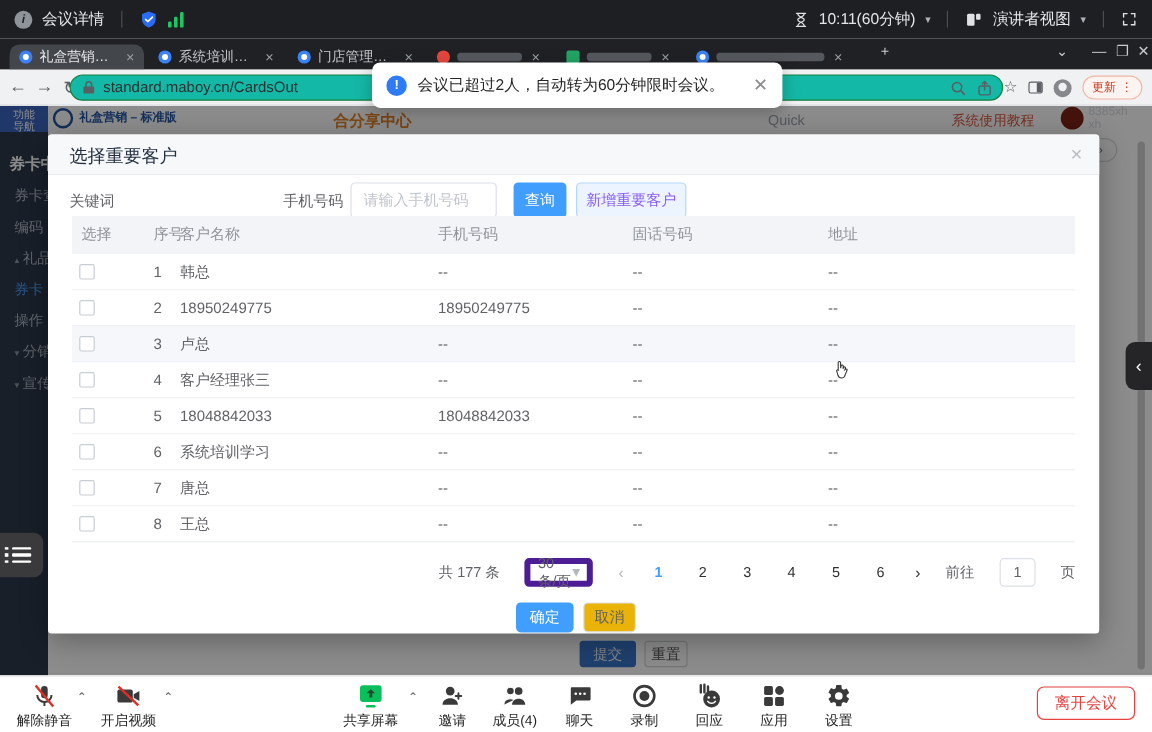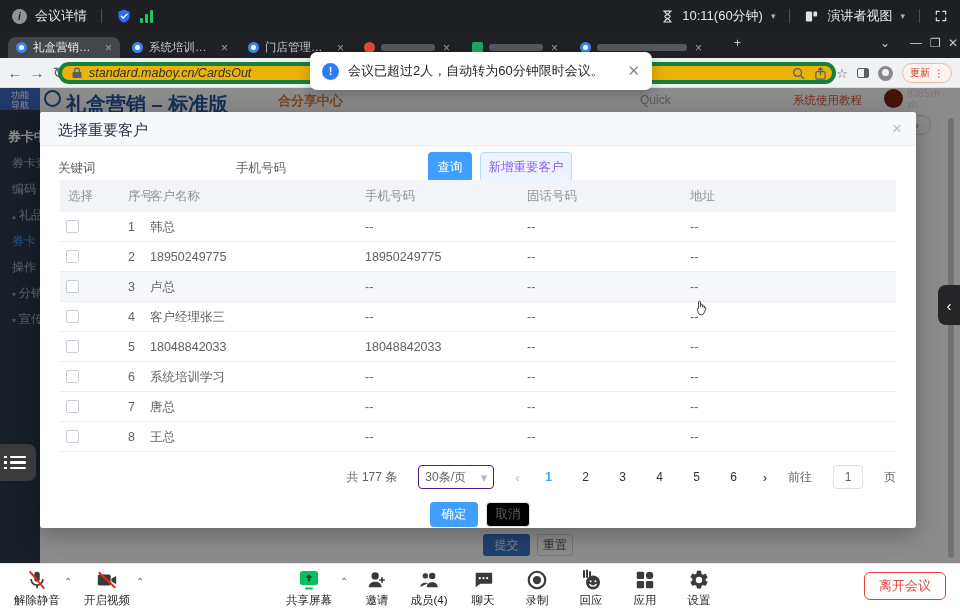--- a/index.html
+++ b/index.html
@@ -29,40 +29,40 @@
   .fav { width:11px; height:11px; border-radius:50%; flex:0 0 auto; position:relative; }
   .fav.blue { background:#3b82f6; } .fav.blue::after{content:"";position:absolute;left:3px;top:3px;width:5px;height:5px;border-radius:50%;background:#fff;}
   .fav.red { background:#e5473c; }
   .fav.green { background:#21a564; border-radius:2px; }
   .blurbar { height:7px; width:54px; background:#686c71; border-radius:3px; opacity:.75; }
   .winctl { position:absolute; top:4px; color:#c8cacd; font-size:12px; }
 
   .toolbar { position:absolute; left:0; top:58px; width:960px; height:30px; background:#f0f1f3;
     display:flex; align-items:center; z-index:5; border-bottom:1px solid #dcdee1; }
   .nav-glyph { color:#5a5e63; font-size:15px; width:22px; text-align:center; }
-  .url-pill { position:absolute; left:58px; top:4px; width:778px; height:22px; background:#eab308;
-    border:4px solid #15803d; border-radius:12px; display:flex; align-items:center; padding:0 10px; gap:7px;font-style:italic; }
+  .url-pill { position:absolute; left:58px; top:4px; width:778px; height:22px; background:#14b8a6;
+    border:1px solid #15803d; border-radius:12px; display:flex; align-items:center; padding:0 10px; gap:7px; }
   .url-text { font-size:12.5px; color:#2d2f31; }
   .tb-right { position:absolute; right:8px; top:4px; height:22px; display:flex; align-items:center; gap:9px; }
   .tb-ic { color:#5a5e63; font-size:13px; }
   .panel-ic { width:12px; height:10px; border:1.5px solid #5a5e63; border-radius:2px; position:relative; }
   .panel-ic::after { content:""; position:absolute; right:0; top:0; width:4px; height:100%; background:#5a5e63; }
   .avatar-ic { width:15px; height:15px; border-radius:50%; background:#86888b; position:relative; }
   .avatar-ic::after { content:""; position:absolute; left:4px; top:3px; width:7px; height:7px; border-radius:50%; background:#f0f1f3; }
   .update-pill { border:1px solid #f0b6a6; border-radius:10px; color:#c5391c; font-size:10px;
     padding:2px 7px; display:flex; gap:4px; align-items:center; background:#fdf3f0; }
 
   
   .page { position:absolute; left:0; top:88px; width:960px; height:475px; background:#fff; overflow:hidden; }
   .app-header { position:absolute; left:0; top:0; width:960px; height:22px; background:#fff; }
   .func-nav { position:absolute; left:0; top:0; width:40px; height:22px; background:#3a66c0; color:#fff;
     font-size:9px; line-height:10px; text-align:center; padding-top:2px; }
   .logo-dot { position:absolute; left:44px; top:2px; width:17px; height:17px; border-radius:50%;
     background:#fff; border:2px solid #24569e; }
-  .brand-t { position:absolute; left:66px; top:3px; font-size:20px; font-weight:bold; color:#2458a6; }
+  .brand-t { position:absolute; left:66px; top:3px; font-size:10px; font-weight:bold; color:#2458a6; }
   .share-c { position:absolute; left:278px; top:4px; font-size:13px; color:#e0832a; font-weight:bold; }
   .quick-tip { position:absolute; left:453px; top:5px; font-size:11.5px; color:#d9573f; }
   .quick-l { position:absolute; left:640px; top:5px; font-size:12px; color:#9aa3ad; }
   .tut { position:absolute; left:793px; top:5px; font-size:11.5px; color:#d9573f; }
   .user-av { position:absolute; left:884px; top:1px; width:19px; height:19px; border-radius:50%; background:#7c2416; }
   .user-n { position:absolute; left:907px; top:0; font-size:10px; color:#d8dbe0; line-height:11px; }
   .sidebar { position:absolute; left:0; top:22px; width:40px; height:453px; background:#2d3a4b;
     color:#aeb6c2; font-size:12px; overflow:hidden; }
   .sb-h { color:#fff; font-weight:bold; font-size:13px; padding:18px 0 0 8px; white-space:nowrap; }
   .sb-i { padding:9px 0 0 12px; white-space:nowrap; }
@@ -85,34 +85,34 @@
   .m-title { position:absolute; left:18px; top:9px; font-size:15px; color:#243042; }
   .m-close { position:absolute; right:14px; top:7px; font-size:17px; color:#b8bcc2; }
   .f-label { position:absolute; top:48px; font-size:12.5px; color:#606266; }
   .f-input { position:absolute; top:40px; height:30px; border:1px solid #dcdfe6; border-radius:4px;
     font-size:12.5px; color:#606266; padding:0 10px; outline:none; font-family:inherit; }
   .f-input::placeholder { color:#c0c4cc; }
   .btn-primary { position:absolute; background:#409eff; color:#fff; border:none; border-radius:4px;
     font-size:12.5px; font-family:inherit; }
   .btn-plain { position:absolute; background:#ecf5ff; color:#8b5cf6; border:1px solid #b3d8ff;
     border-radius:4px; font-size:12.5px; font-family:inherit; }
-  .btn-default { position:absolute; background:#000000; color:#606266; border:1px solid #dcdfe6;
+  .btn-default { position:absolute; background:#eab308; color:#606266; border:1px solid #dcdfe6;
     border-radius:4px; font-size:12.5px; font-family:inherit; }
   .thead { position:absolute; left:20px; top:68px; width:836px; height:32px; background:#f2f4f8;
     font-size:12.5px; color:#909399; }
   .trow { position:absolute; left:20px; width:836px; height:30px; border-bottom:1px solid #ebeef5;
     font-size:12.5px; color:#606266; background:#fff; }
   .trow.hl { background:#f5f7fa; }
   .cell { position:absolute; top:50%; transform:translateY(-50%); white-space:nowrap; }
   .c1{left:8px;} .c2{left:45px;margin-left:23px;} .c3{left:90px;} .c4{left:305px;} .c5{left:467px;} .c6{left:630px;}
   .cb { position:absolute; left:6px; top:8px; width:13px; height:13px; border:1px solid #c8ccd4;
     border-radius:2px; background:#fff; }
   .pager { position:absolute; right:20px; top:352px; height:26px; display:flex; align-items:center;
     gap:21px; font-size:12px; color:#606266; }
-  .psel { width:76px; height:24px; border:1px solid #4c1d95; border-radius:4px; display:flex;
+  .psel { width:57px; height:24px; border:5px solid #4c1d95; border-radius:4px; display:flex;
     align-items:center; justify-content:space-between; padding:0 6px; color:#606266; }
   .pnum { min-width:16px; text-align:center; color:#303133; }
   .pnum.on { color:#409eff; font-weight:bold; }
   .parrow { color:#b4b8bf; font-size:13px; }
   .goto-in { width:30px; height:24px; border:1px solid #dcdfe6; border-radius:4px; text-align:center;
     font-size:12px; color:#606266; font-family:inherit; outline:none; }
 
   
   .meet-bottom { position:absolute; left:0; top:563px; width:960px; height:47px; background:#fff;
     border-top:1px solid #e8e8e8; z-index:40; }
@@ -183,20 +183,21 @@
   </div>
 
   <div class="modal">
     <div class="m-head">
       <div class="m-title">选择重要客户</div>
       <div class="m-close">×</div>
     </div>
 
     <div class="f-label" style="left:18px;">关键词</div>
     <div class="f-label" style="left:196px;">手机号码</div>
+    <input class="f-input" style="left: 252px; width: 122px;" placeholder="请输入手机号码">
     <button class="btn-primary" style="left:388px; top:40px; width:44px; height:30px;">查询</button>
     <button class="btn-plain" style="left:440px; top:40px; width:92px; height:30px;">新增重要客户</button>
 
     <div class="thead">
       <span class="cell c1">选择</span>
       <span class="cell c2">序号</span>
       <span class="cell c3">客户名称</span>
       <span class="cell c4">手机号码</span>
       <span class="cell c5">固话号码</span>
       <span class="cell c6">地址</span>

